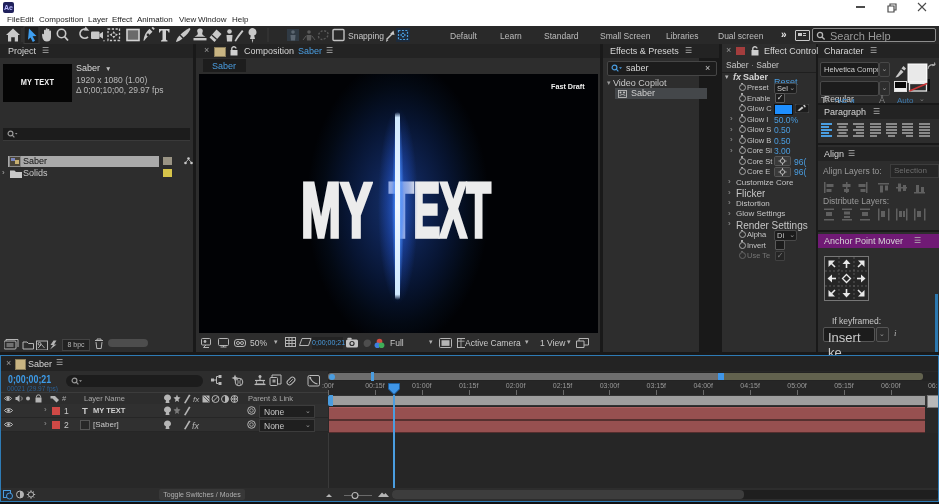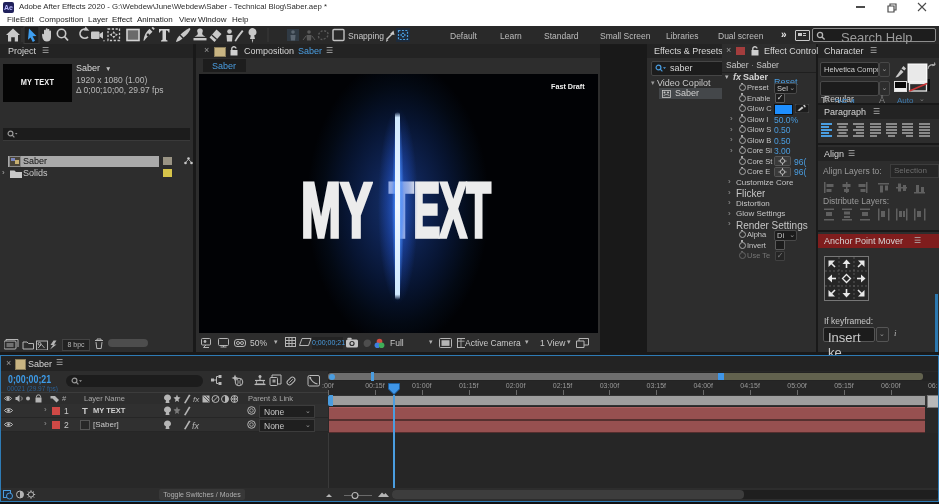--- a/index.html
+++ b/index.html
@@ -20,21 +20,20 @@
   .fxrow .cb{position:absolute;left:53px;top:0px;width:8px;height:8px;background:#1c1c1c;border:1px solid #5a5a5a;border-radius:1px;color:#d9d9d9;font-size:8px;line-height:8px;text-align:center;}
   .rl{position:absolute;top:1px;width:56px;text-align:center;color:#9a9a9a;font-size:7px;}
   .tick{position:absolute;top:9px;width:1px;height:5px;background:#6a6a6a;}
 </style>
 </head>
 <body>
 <div id="app">
 
   <div class="abs" style="left:0;top:0;width:939px;height:15px;background:#ffffff;">
     <div class="abs" style="left:3px;top:2px;width:11px;height:11px;background:#20215c;border-radius:2px;color:#b9b9ff;font-size:7px;font-weight:bold;text-align:center;line-height:11px;">Ae</div>
-    <div class="abs" style="left:19px;top:2px;font-size:7.8px;color:#2b2b2b;">Adobe After Effects 2020 - G:\Webdew\June\Webdew\Saber - Technical Blog\Saber.aep *</div>
     <div class="abs" style="left:856px;top:6px;width:9px;height:1.5px;background:#4b4b4b;"></div>
     <svg class="abs" style="left:887px;top:3px;" width="10" height="10" viewBox="0 0 10 10">
       <path d="M1 3 H7 V9 H1 Z M3 3 V1 H9 V7 H7" fill="none" stroke="#4b4b4b" stroke-width="1.2"></path>
     </svg>
     <svg class="abs" style="left:917px;top:2px;" width="10" height="10" viewBox="0 0 10 10">
       <path d="M1 1 L9 9 M9 1 L1 9" stroke="#4b4b4b" stroke-width="1.1"></path>
     </svg>
   </div>
 
   <div class="abs" style="left:0;top:15px;width:939px;height:11px;background:#ffffff;color:#1d1d1d;font-size:8px;">
@@ -137,21 +136,21 @@
     <div class="abs" style="left:795px;top:4px;width:13px;height:9px;border:1px solid #c9c9c9;border-radius:1px;">
       <div class="abs" style="left:1.5px;top:2px;width:4px;height:3px;background:#c9c9c9;"></div>
       <div class="abs" style="left:7px;top:2px;width:3px;height:1px;background:#c9c9c9;"></div>
       <div class="abs" style="left:7px;top:4px;width:3px;height:1px;background:#c9c9c9;"></div>
     </div>
     <div class="abs" style="left:812px;top:2px;width:122px;height:12px;background:#1d1d1d;border:1px solid #8d8d8d;border-radius:2px;">
       <svg class="abs" style="left:3px;top:1.5px;" width="10" height="10" viewBox="0 0 10 10">
         <circle cx="4" cy="4" r="2.6" fill="none" stroke="#b5b5b5" stroke-width="1.3"></circle>
         <line x1="6" y1="6" x2="8.6" y2="8.6" stroke="#b5b5b5" stroke-width="1.4"></line>
       </svg>
-      <span class="abs" style="left:17px;top:1px;font-size:13px;color:#9a9a9a;margin-left:11px;">Search Help</span>
+      <span class="abs" style="left:17px;top:1px;font-size:11px;color:#9a9a9a;">Search Help</span>
     </div>
   </div>
 
   <div class="panel" id="project" style="left:0;top:44px;width:193px;height:308px;">
 
     <div class="abs" style="left:0;top:0;width:193px;height:14px;background:#232323;">
       <span class="abs" style="left:8px;top:2px;color:#d6d6d6;">Project</span>
       <span class="abs" style="left:42px;top:1.5px;color:#b5b5b5;font-size:8px;letter-spacing:0;">☰</span>
     </div>
 
@@ -304,21 +303,21 @@
       <span class="abs" style="left:269px;top:4px;font-size:8.5px;color:#c9c9c9;">Active Camera</span>
       <span class="abs" style="left:329px;top:4px;font-size:7px;color:#b0b0b0;">▾</span>
       <span class="abs" style="left:344px;top:4px;font-size:8.5px;color:#c9c9c9;">1 View</span>
       <span class="abs" style="left:371px;top:4px;font-size:7px;color:#b0b0b0;">▾</span>
       <svg class="abs" style="left:380px;top:3.5px;" width="13" height="11" viewBox="0 0 13 11">
         <path d="M0.5 3 H8 V9.5 H0.5 Z M3 3 V0.5 H12.5 V7 H8" fill="none" stroke="#b5b5b5" stroke-width="1"></path>
       </svg>
     </div>
   </div>
 
-  <div class="panel" id="fxp" style="left:603px;top:44px;width:96px;height:308px;margin-left:44px;">
+  <div class="panel" id="fxp" style="left:603px;top:44px;width:96px;height:308px;">
     <div class="abs" style="left:0;top:0;width:116px;height:14px;background:#232323;">
       <span class="abs" style="left:7px;top:2px;color:#d6d6d6;">Effects &amp; Presets</span>
       <span class="abs" style="left:82px;top:1.5px;color:#b5b5b5;font-size:8px;">☰</span>
     </div>
     <div class="abs" style="left:4px;top:17px;width:108px;height:13px;background:#1c1c1c;border:1px solid #454545;border-radius:2px;">
       <svg class="abs" style="left:3px;top:2px;" width="12" height="9" viewBox="0 0 12 9">
         <circle cx="3.5" cy="3.5" r="2.4" fill="none" stroke="#4a9de0" stroke-width="1.2"></circle>
         <line x1="5.2" y1="5.2" x2="7.4" y2="7.4" stroke="#4a9de0" stroke-width="1.2"></line>
         <path d="M8 3.2 L11 3.2 L9.5 5 Z" fill="#4a9de0"></path>
       </svg>
@@ -608,21 +607,21 @@
             <rect x="77" y="3" width="3" height="6"></rect>
             <rect x="81" y="3" width="2" height="6"></rect>
           <rect x="92" y="0.5" width="1.5" height="12"></rect>
             <rect x="102" y="0.5" width="1.5" height="12"></rect>
             <rect x="95" y="3" width="4" height="6"></rect>
         </g>
       </svg>
     </div>
     <div class="abs" style="left:0;top:186px;width:121px;height:2px;background:#191919;"></div>
 
-    <div class="abs" style="left:0;top:190px;width:121px;height:14px;background:#7f1d1d;">
+    <div class="abs" style="left:0;top:190px;width:121px;height:14px;background:#701a75;">
       <span class="abs" style="left:6px;top:2px;color:#d6d6d6;">Anchor Point Mover</span>
       <span class="abs" style="left:96px;top:1.5px;color:#b5b5b5;font-size:8px;">☰</span>
     </div>
     <div class="abs" id="apmgrid" style="left:6px;top:212px;width:45px;height:45px;">
       <svg width="45" height="45" viewBox="0 0 45 45">
         <rect x="0.5" y="0.5" width="44" height="44" fill="#262626" stroke="#777" stroke-width="1"></rect>
         <g stroke="#666" stroke-width="0.8" stroke-dasharray="2,2">
           <line x1="15" y1="1" x2="15" y2="44"></line>
             <line x1="30" y1="1" x2="30" y2="44"></line>
           <line x1="1" y1="15" x2="44" y2="15"></line>
@@ -651,21 +650,21 @@
             <line x1="6" y1="39" x2="11" y2="34"></line>
 
           <path d="M22.5 41.5 L26.5 37 L18.5 37 Z" stroke="none"></path>
             <line x1="22.5" y1="38" x2="22.5" y2="33"></line>
 
           <path d="M40.5 40.5 L34 40.5 L40.5 34 Z" stroke="none"></path>
             <line x1="39" y1="39" x2="34" y2="34"></line>
         </g>
       </svg>
     </div>
-    <div class="abs" style="left:6px;top:272px;color:#c9c9c9;font-size:8.5px;">If keyframed:</div>
+    <div class="abs" style="left:14px;top:272px;color:#c9c9c9;font-size:8.5px;">If keyframed:</div>
     <div class="abs" style="left:5px;top:283px;width:50px;height:13px;background:#1c1c1c;border:1px solid #555;border-radius:2px;">
       <span class="abs" style="left:4px;top:1.5px;color:#c9c9c9;font-size:13px;">Insert ke...</span>
     </div>
     <div class="abs" style="left:58px;top:283px;width:11px;height:13px;border:1px solid #555;border-radius:2px;">
         <span class="abs" style="left:2px;top:2px;font-size:7px;color:#9a9a9a;">⌄</span>
       </div>
     <div class="abs" style="left:76px;top:284px;color:#b5b5b5;font-size:9px;font-style:italic;font-family:'Liberation Serif',serif;">i</div>
     <div class="abs" style="left:117px;top:250px;width:3px;height:58px;background:#2d79b0;"></div>
   </div>
 

